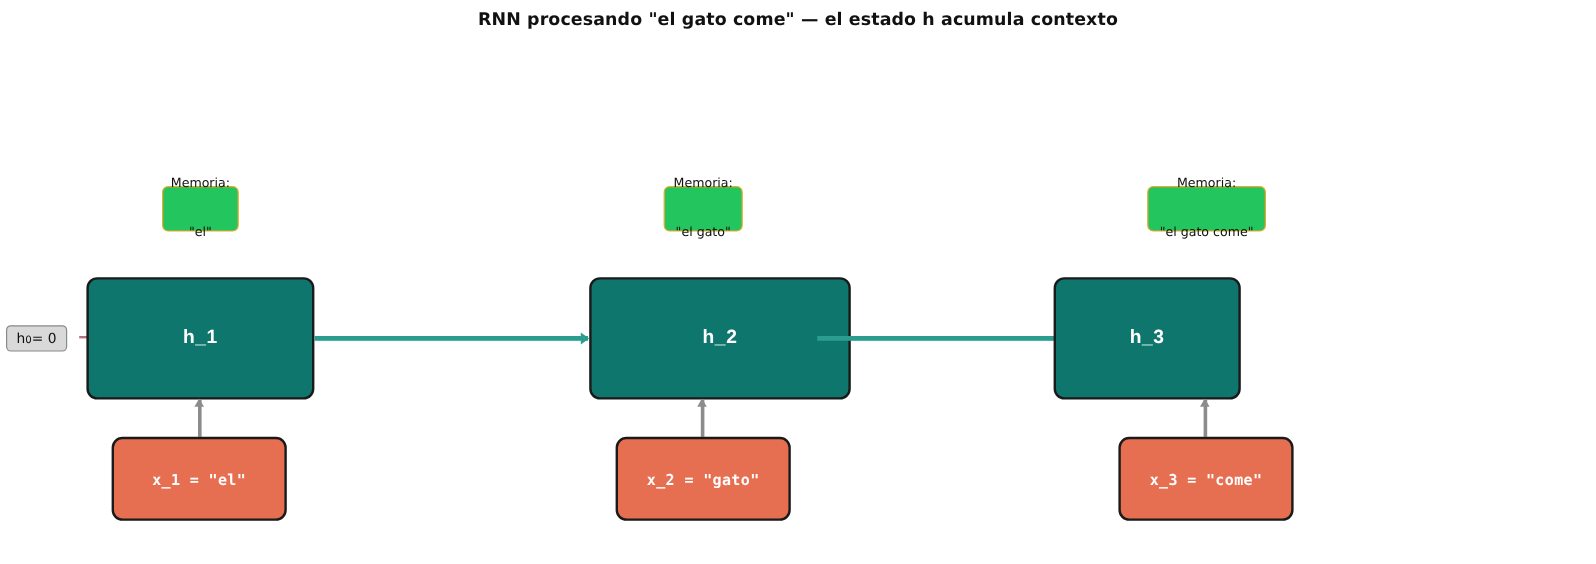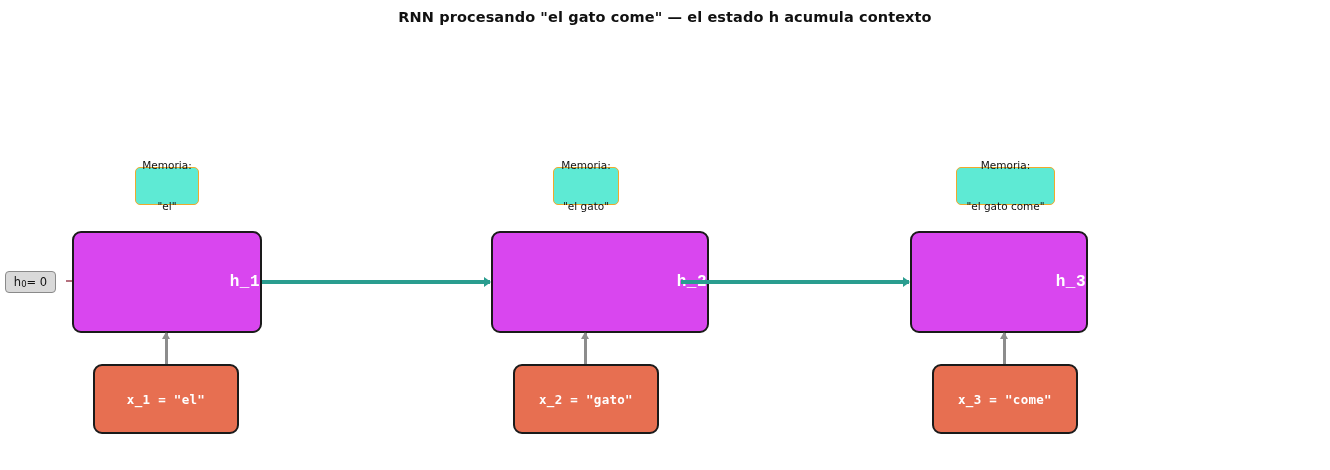--- a/index.html
+++ b/index.html
@@ -56,51 +56,51 @@
     font-size: 8.5px;
     vertical-align: baseline;
     position: relative;
     top: 2px;
   }
 
   
   .memory-note {
     position: absolute;
     box-sizing: border-box;
-    background: #5eead4;
+    background: #22c55e;
     border: 1.3px solid #f0a92c;
     border-radius: 5px;
     display: flex;
     flex-direction: column;
     align-items: center;
     justify-content: center;
     font-size: 10.5px;
     line-height: 13px;
     color: #111111;
     font-family: "DejaVu Sans", sans-serif;
     white-space: nowrap;
     height: 38px;
-    top: 167px;
+    top: 155px;
     gap: 28px;
   }
 
   
   .hidden-state {
     position: absolute;
     box-sizing: border-box;
     top: 231px;
     height: 102px;
-    background: #d946ef;
+    background: #0f766e;
     border: 2px solid #1a1a1a;
     border-radius: 9px;
     display: flex;
     align-items: center;
-    justify-content: flex-end;
+    justify-content: center;
     color: #ffffff;
-    font-family: Liberation Mono, monospace;
+    font-family: Liberation Sans, sans-serif;
     font-size: 16px;
     font-weight: bold;
     letter-spacing: 0.5px;
   }
 
   
   .input-token {
     position: absolute;
     box-sizing: border-box;
     top: 364px;
@@ -211,21 +211,21 @@
   <div class="input-token" style="left:513px; width:146px;">
     <span>x_2 = "gato"</span>
   </div>
 
   <div class="recurrent-link" style="left:681px; width:228px;"></div>
 
   <div class="memory-note" style="left:956px; width:99px;">
     <span>Memoria:</span>
     <span>"el gato come"</span>
   </div>
-  <div class="hidden-state" style="left:910px; width:178px;">
+  <div class="hidden-state" style="left:878px; width:156px;">
     <span>h_3</span>
   </div>
   <div class="input-arrow" style="left:1003px;"></div>
   <div class="input-token" style="left:932px; width:146px;">
     <span>x_3 = "come"</span>
   </div>
 
 </div>
 
 </body></html>

